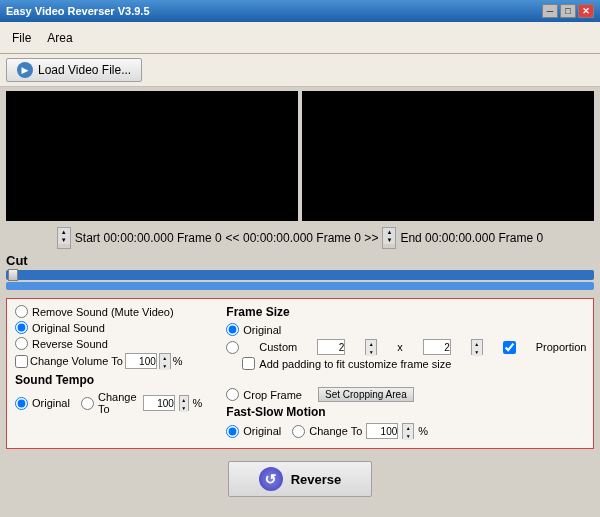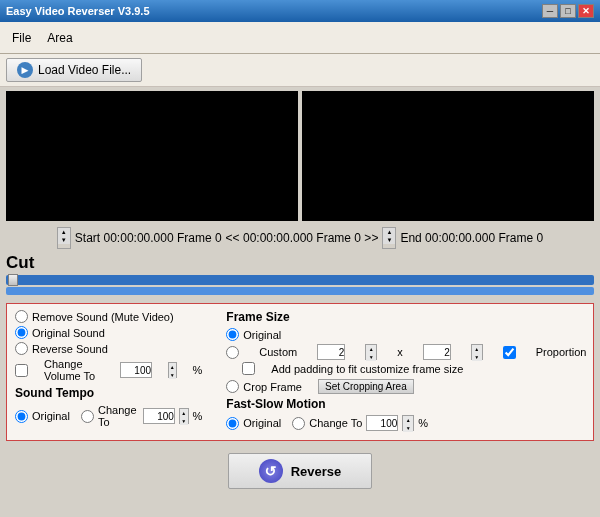--- a/index.html
+++ b/index.html
@@ -118,21 +118,21 @@
       padding: 0 2px;
       border: none;
     }
     .time-label { font-size: 12px; color: #000; white-space: nowrap; }
 
     
     .cut-area {
       padding: 2px 6px 4px 6px;
       background: #d4d0c8;
     }
-    .cut-label { font-size: 17px; font-weight: bold; margin-bottom: 2px; }
+    .cut-label { font-size: 13px; font-weight: bold; margin-bottom: 2px; }
     .slider-track {
       width: 100%;
       height: 10px;
       background: #3070c0;
       border-radius: 2px;
       position: relative;
       margin-bottom: 2px;
     }
     .slider-thumb {
       width: 10px;
@@ -196,21 +196,21 @@
       height: 16px;
       font-size: 9px;
       cursor: pointer;
       display: flex;
       align-items: center;
       justify-content: center;
     }
     .volume-row {
       display: flex;
       align-items: center;
-      gap: 16px;
+      gap: 2px;
       font-size: 11px;
       margin-bottom: 4px;
     }
     .num-input {
       border: 1px solid #a0a0a0;
       background: #fff;
       width: 32px;
       height: 16px;
       font-size: 10px;
       text-align: right;
@@ -258,23 +258,23 @@
       border: 1px solid #a0a0a0;
       background: linear-gradient(to bottom, #f0f0f0, #d0d0d0);
       padding: 1px 6px;
       font-size: 10px;
       cursor: pointer;
       margin-left: 12px;
     }
     .padding-row {
       display: flex;
       align-items: center;
-      gap: 16px;
-      font-size: 11px;
-      margin-bottom: 4px;
+      gap: 4px;
+      font-size: 11px;
+      margin-bottom: 17px;
       margin-left: 16px;
     }
 
     
     .options-divider {
       width: 1px;
       background: #c0b8b0;
       margin: 0 2px;
     }
 

